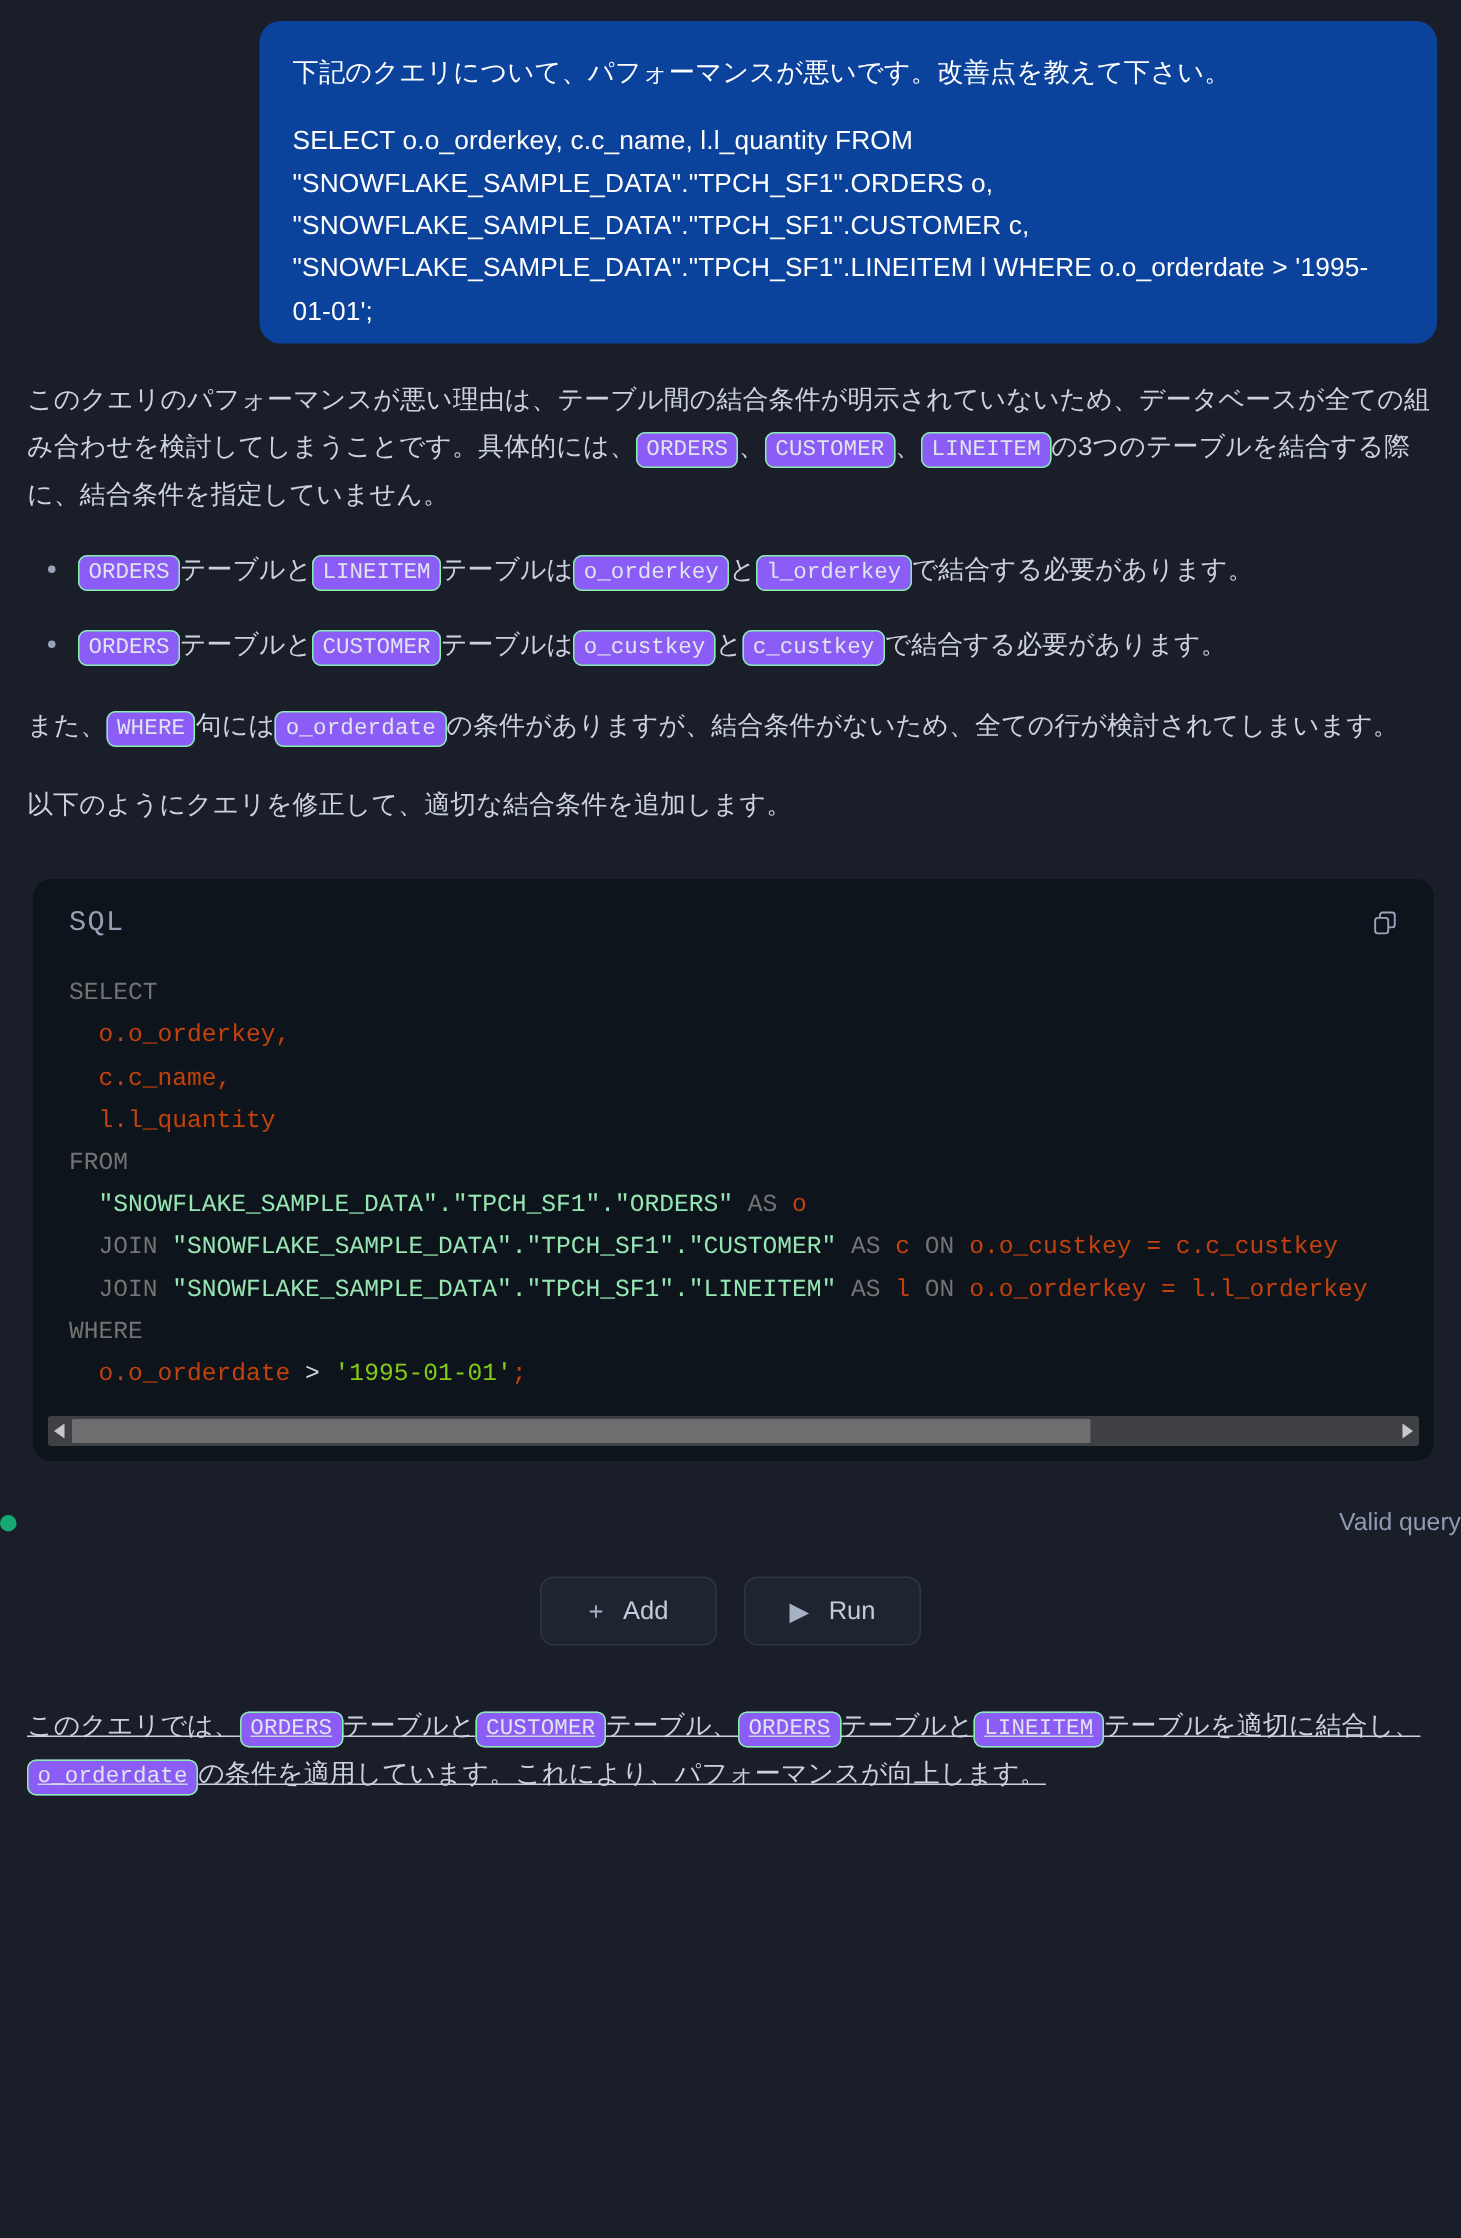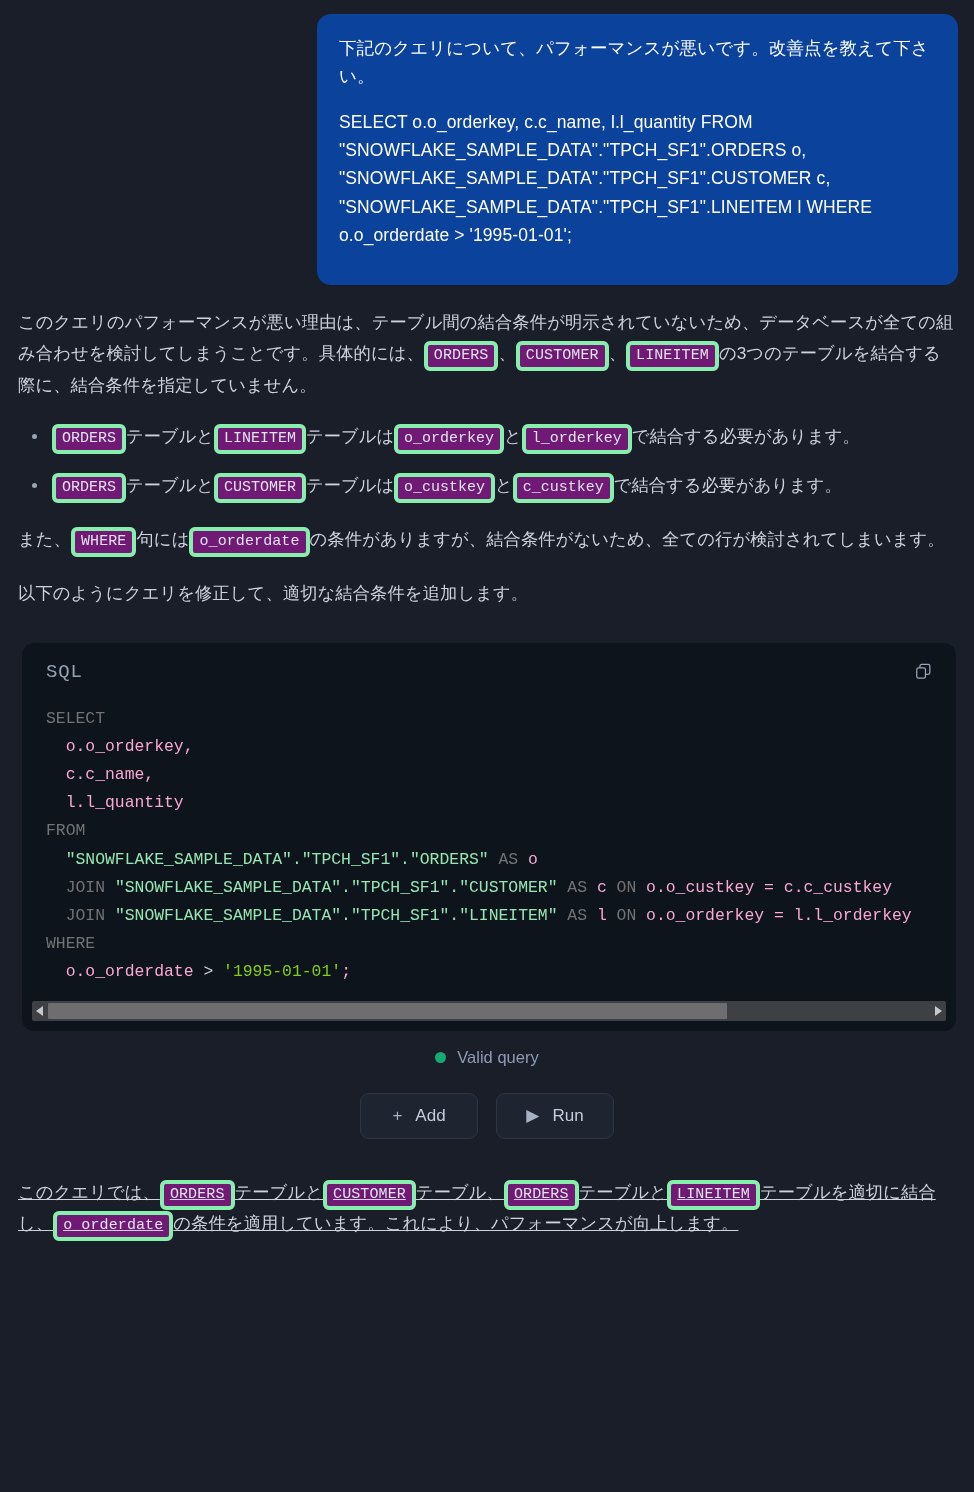--- a/index.html
+++ b/index.html
@@ -20,22 +20,22 @@
   
   .user-row {
     display: flex;
     justify-content: flex-end;
     padding: 14px 16px 0 16px;
   }
   .user-bubble {
     background: #0b429b;
     color: #ffffff;
     border-radius: 14px;
-    padding: 20px 22px 36px 22px;
-    width: 641px;
+    padding: 20px 22px 8px 22px;
+    width: 785px;
     font-size: 17.5px;
     line-height: 1.62;
     letter-spacing: 0.1px;
   }
   .user-bubble p { margin: 0; }
   .user-bubble p + p { margin-top: 17px; }
 
   
   .copilot-header {
     display: flex;
@@ -87,22 +87,22 @@
     left: -20px;
     top: 13px;
     width: 5px; height: 5px;
     border-radius: 50%;
     background: #9aa4b8;
   }
 
   code.chip {
     font-family: "Liberation Mono", monospace;
     font-size: 15px;
-    background: #701a75;
-    border: 4px solid #86efac;
+    background: #8b5cf6;
+    border: 1px solid #86efac;
     border-radius: 6px;
     padding: 2px 6px 3px 6px;
     color: #dfe4ee;
     white-space: nowrap;
   }
 
   
   .code-card {
     margin: 34px 18px 0 22px;
     background: #0e141c;
@@ -133,21 +133,21 @@
     font-family: "Liberation Mono", monospace;
     font-size: 16.4px;
     line-height: 1.72;
     color: #e8e6df;
     white-space: pre;
     overflow: hidden;
   }
   .k   { color: #737373; }     
   .s   { color: #96e6b3; }     
   .lit { color: #84cc16; }     
-  .id  { color: #f9a8d4; }     
+  .id  { color: #c2410c; }     
   .op  { color: #cfd4de; }     
 
   
   .hscroll {
     display: flex;
     align-items: center;
     height: 20px;
     margin: 2px 10px 10px 10px;
     background: #3f4044;
     border-radius: 2px;
@@ -165,23 +165,23 @@
     width: 77%;
     background: #6e6e70;
     border-radius: 1px;
     cursor: pointer;
   }
 
   
   .status-row {
     display: flex;
     align-items: center;
-    justify-content: center;
+    justify-content: space-between;
     gap: 11px;
-    margin-top: 17px;
+    margin-top: 32px;
   }
   .dot {
     width: 11px; height: 11px;
     border-radius: 50%;
     background: #16a971;
     flex: none;
   }
   .status-text {
     font-size: 16.5px;
     color: #8e9bb3;

